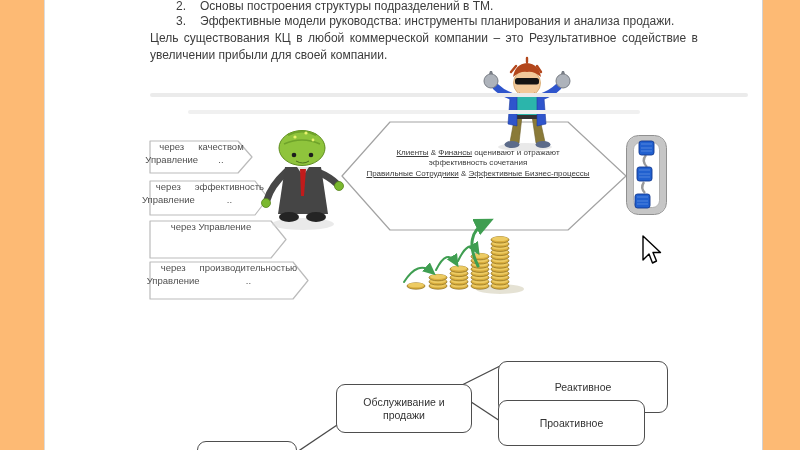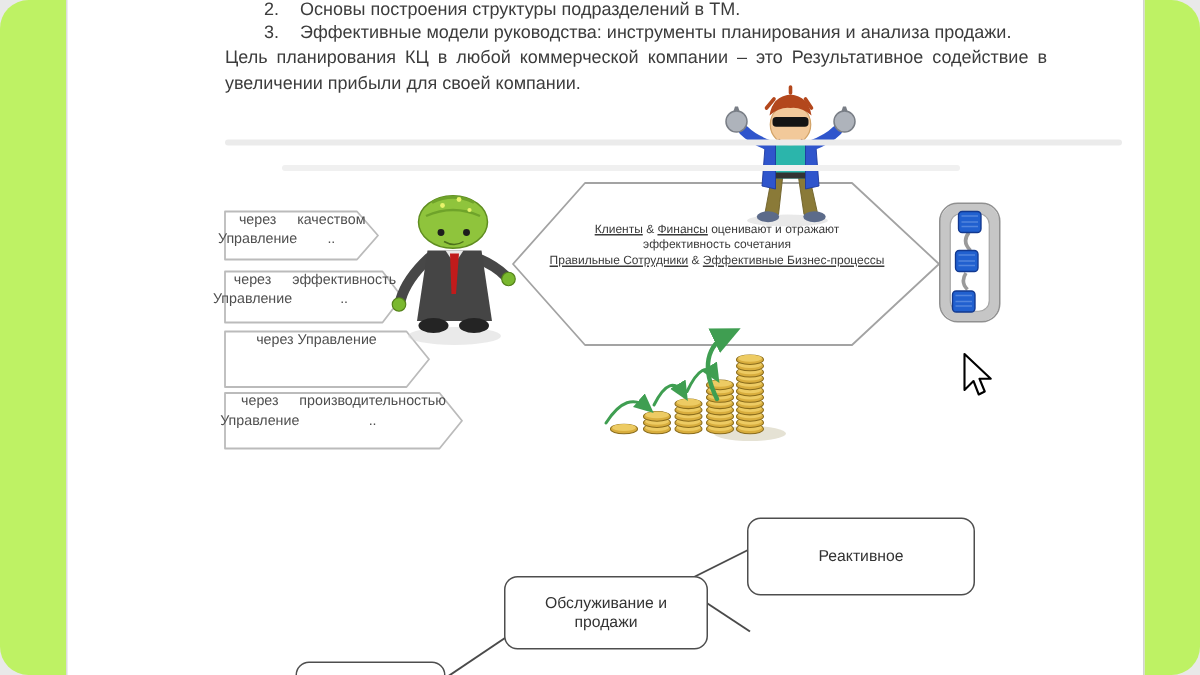--- a/index.html
+++ b/index.html
@@ -1,18 +1,18 @@
 <!DOCTYPE html>
 <html><head>
 <meta charset="utf-8">
 <style>
   * { margin:0; padding:0; box-sizing:border-box; }
   html,body { background:#e9e9e9; }
   body { font-family:"Liberation Sans", sans-serif; }
-  .screen { position:relative; width:800px; height:450px; background:#bef264; overflow:hidden;border-radius:19px; }
+  .screen { position:relative; width:800px; height:450px; background:#fdba74; overflow:hidden; }
   .abs { position:absolute; }
   .pagebg { left:44px; top:0; width:719px; height:450px; background:#ffffff;
             border-left:1px solid #dcdcdc; border-right:1px solid #d2d2d2; }
   .txt { color:#3c3c3c; font-size:12px; line-height:14px; }
   .li { left:176px; white-space:nowrap; z-index:2; }
   .num { display:inline-block; width:24px; }
   .para { left:150px; top:30px; width:548px; text-align:justify; line-height:17px; z-index:2; }
   .ghost { background:#ebebeb; border-radius:2px; z-index:2; }
   .ghost2 { background:#f0f0f0; }
   .layer { left:0; top:0; z-index:1; }
@@ -33,21 +33,21 @@
 <div class="screen">
 
   <div class="abs pagebg"></div>
 
   <div class="abs li txt" style="top:-1px">
     <span class="num">2.</span><span>Основы построения структуры подразделений в ТМ.</span>
   </div>
   <div class="abs li txt" style="top:14px">
     <span class="num">3.</span><span>Эффективные  модели руководства: инструменты планирования и анализа продажи.</span>
   </div>
-  <div class="abs para txt">Цель планирования КЦ в любой коммерческой компании – это Результативное содействие в увеличении прибыли для своей компании.</div>
+  <div class="abs para txt">Цель существования КЦ в любой коммерческой компании – это Результативное содействие в увеличении прибыли для своей компании.</div>
 
   <div class="abs ghost" style="left:150px;top:93px;width:598px;height:4px"></div>
   <div class="abs ghost ghost2" style="left:188px;top:110px;width:452px;height:4px"></div>
 
   <svg class="abs layer" width="800" height="450" viewBox="0 0 800 450">
     <defs>
       <g id="coin">
         <ellipse cx="0" cy="0" rx="9" ry="3.2" fill="#d9ae3e" stroke="#8a6c1c" stroke-width="0.7"></ellipse>
         <ellipse cx="0" cy="-1" rx="8" ry="2.3" fill="#edcb63"></ellipse>
       </g>
@@ -199,22 +199,25 @@
     <div><span class="u">Правильные Сотрудники</span><span> &amp; </span><span class="u">Эффективные Бизнес-процессы</span></div>
   </div>
 
 
   <div class="abs node" style="left:336px;top:384px;width:136px;height:49px">
     <div>
       <div>Обслуживание и</div>
       <div>продажи</div>
     </div>
   </div>
-  <div class="abs node" style="left:498px;top:345px;width:152px;height:52px">
+  <div class="abs node" style="left:498px;top:361px;width:170px;height:52px">
     <span>Реактивное</span>
+  </div>
+  <div class="abs node" style="left:498px;top:400px;width:147px;height:46px">
+    <span>Проактивное</span>
   </div>
   <div class="abs node" style="left:197px;top:441px;width:100px;height:28px"></div>
 
   <svg class="abs cursorsvg" style="left:636px;top:232px" width="30" height="36" viewBox="0 0 30 36">
     <path d="M7 4 L7 28 L13 22 L16.5 31 L20.5 29 L17 20.5 L24.5 20.5 Z" fill="#ffffff" stroke="#000000" stroke-width="1.4" stroke-linejoin="round"></path>
   </svg>
 
 </div>
 
 </body></html>

